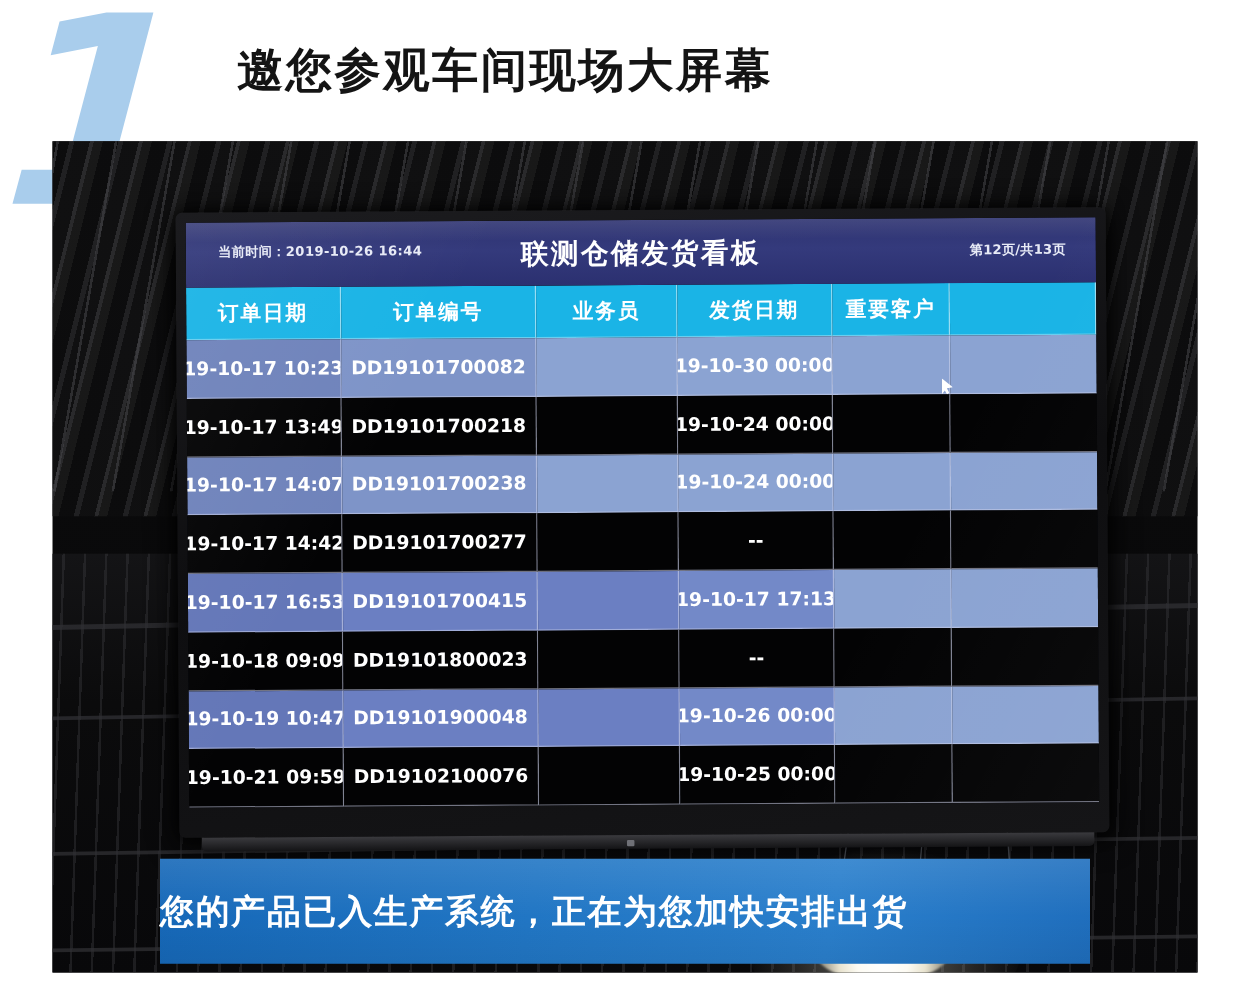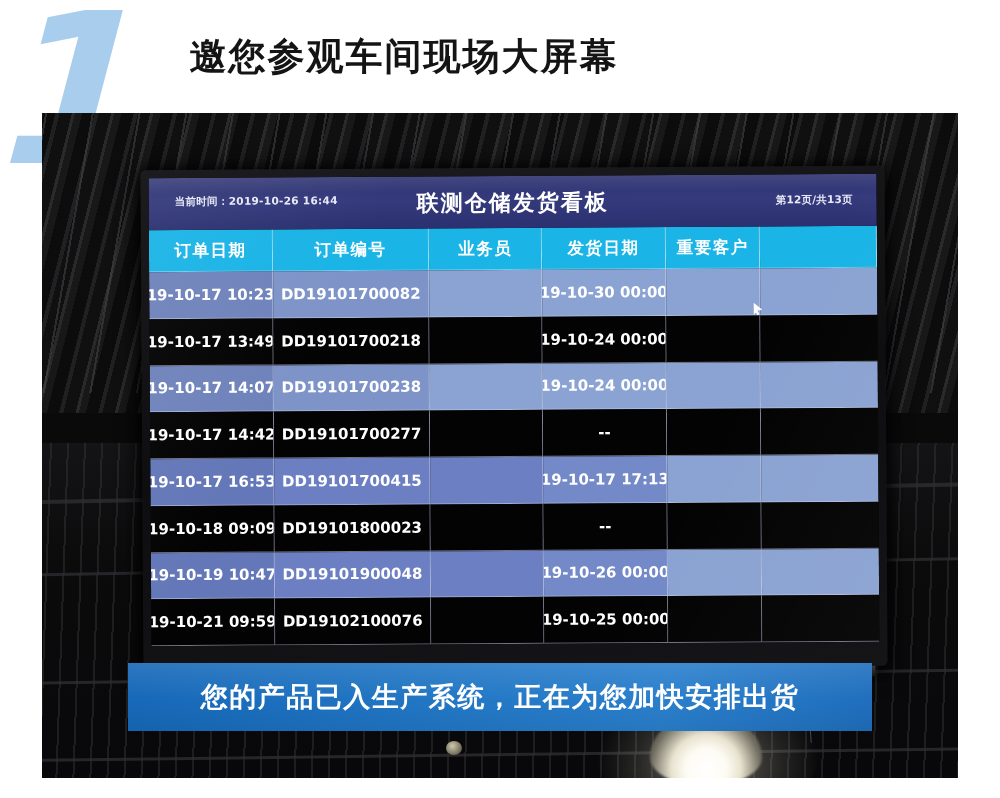--- a/index.html
+++ b/index.html
@@ -183,23 +183,23 @@
                rgba(255,255,255,0) 72%,rgba(255,255,255,.035) 100%);
   }
   .cursor {
     position:absolute; left:604px; top:128px; width:9px; height:13px;
     background:#fff; clip-path:polygon(0 0,0 100%,28% 76%,48% 100%,66% 88%,46% 62%,100% 56%);
     filter:drop-shadow(0 0 1px rgba(0,0,0,.8));
   }
 
   
   .banner {
-    position:absolute; left:128px; top:663px; width:744px; height:68px;
+    position:absolute; left:128px; top:687px; width:744px; height:84px;
     background:linear-gradient(100deg,#1668b8 0%,#2176c4 40%,#2a7fcc 72%,#1f6ebd 100%);
-    display:flex; align-items:center; justify-content:center;
+    display:flex; align-items:center; justify-content:flex-start;
     z-index:4;
   }
   .banner::before {
     content:""; position:absolute; left:0; top:0; width:100%; height:100%;
     background:linear-gradient(180deg,rgba(255,255,255,.10),rgba(255,255,255,0) 55%,rgba(0,0,0,.06));
   }
   .banner-text {
     position:relative; font-size:27px; font-weight:700; color:#ffffff;
     letter-spacing:1.5px;
   }

